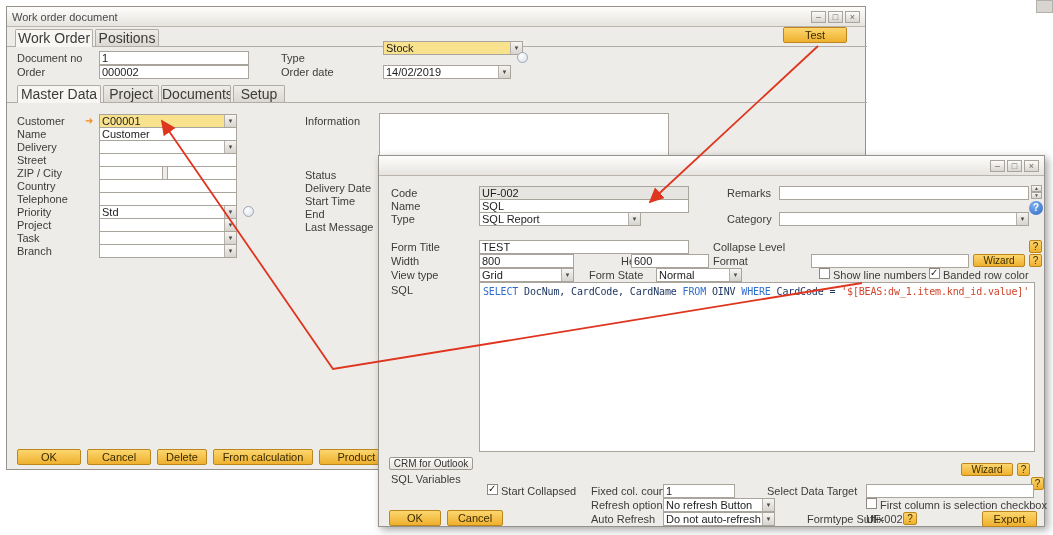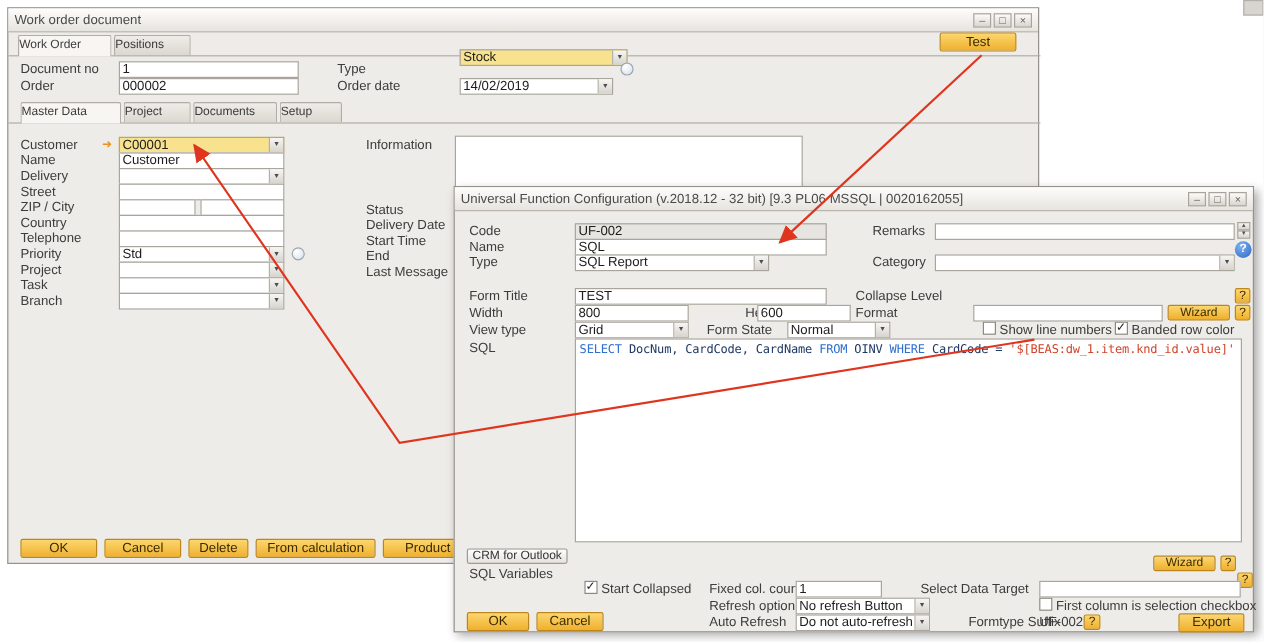--- a/index.html
+++ b/index.html
@@ -3,21 +3,21 @@
 <meta charset="utf-8">
 <style>
   *{margin:0;padding:0;box-sizing:border-box;}
   body{width:1053px;height:535px;font-family:"Liberation Sans",sans-serif;background:#fff;}
   .stage{position:relative;width:1053px;height:535px;background:#fff;overflow:hidden;}
   .win{position:absolute;background:#eeece8;border:1px solid #96928b;}
   .titlebar{position:absolute;left:0;top:0;right:0;height:20px;background:linear-gradient(#fdfdfc,#e7e4df);border-bottom:1px solid #b9b5ae;display:flex;align-items:center;padding:0 5px;}
   .titlebar .title{font-size:11px;font-weight:normal;color:#4a4a4a;white-space:nowrap;overflow:hidden;}
   .winbtns{margin-left:auto;display:flex;gap:2px;}
   .wbtn{width:15px;height:12px;border:1px solid #a8a49d;background:linear-gradient(#fcfbfa,#d9d6d0);font-size:9px;line-height:10px;text-align:center;color:#6b675f;cursor:default;}
-  .tab{position:absolute;height:17px;font-size:10px;line-height:16px;text-align:left;border:1px solid #b1ada6;border-bottom:none;border-radius:2px 2px 0 0;background:linear-gradient(#efede9,#dbd7d0);color:#3b3b3b;white-space:nowrap;overflow:hidden;}
+  .tab{position:absolute;height:17px;font-size:14px;line-height:16px;text-align:center;border:1px solid #b1ada6;border-bottom:none;border-radius:2px 2px 0 0;background:linear-gradient(#efede9,#dbd7d0);color:#3b3b3b;white-space:nowrap;overflow:hidden;}
   .tab.active{background:#f8f6f3;height:18px;z-index:2;}
   .tabline{position:absolute;border-top:1px solid #b1ada6;height:0;}
   .lbl{position:absolute;font-size:11px;line-height:12px;color:#3c3c3c;white-space:nowrap;}
   .fld{position:absolute;height:14px;background:#fff;border:1px solid #a9a59d;font-size:11px;line-height:12px;padding:0 2px;color:#1d1d1d;white-space:nowrap;overflow:hidden;}
   .fld.gray{background:#e7e5e1;}
   .combo{position:absolute;height:14px;background:#fff;border:1px solid #a9a59d;font-size:11px;color:#1d1d1d;padding:0 13px 0 2px;white-space:nowrap;overflow:hidden;}
   .combo.yellow{background:#f8e28e;}
   .combo .val{display:block;line-height:12px;overflow:hidden;white-space:nowrap;}
   .combo::after{content:"▼";position:absolute;right:0;top:0;width:11px;height:12px;font-size:6px;line-height:12px;text-align:center;color:#4c4c4c;background:linear-gradient(#f6f5f3,#d7d4ce);border-left:1px solid #b5b1aa;}
   .btn{position:absolute;font-size:11px;line-height:14px;text-align:center;background:linear-gradient(#fcd66e,#efb02e);border:1px solid #bc861c;border-radius:2px;color:#3a2c00;height:16px;white-space:nowrap;overflow:hidden;cursor:default;}
@@ -149,21 +149,20 @@
 
     <div class="btn" style="left:10px;top:442px;width:64px;">OK</div>
     <div class="btn" style="left:80px;top:442px;width:64px;">Cancel</div>
     <div class="btn" style="left:150px;top:442px;width:50px;">Delete</div>
     <div class="btn" style="left:206px;top:442px;width:100px;">From calculation</div>
     <div class="btn" style="left:312px;top:442px;width:92px;">Product Co</div>
   </section>
 
   <section class="win w2" style="left:378px;top:155px;width:667px;height:372px;">
     <div class="titlebar">
-      <span class="title">Universal Function Configuration (v.2018.12 - 32 bit) [9.3 PL06 MSSQL | 0020162055]</span>
       <span class="winbtns">
         <span class="wbtn">–</span>
         <span class="wbtn">□</span>
         <span class="wbtn">×</span>
       </span>
     </div>
 
     <div class="lbl" style="left:12px;top:31px;">Code</div>
     <div class="fld gray" style="left:100px;top:30px;width:210px;">UF-002</div>
     <div class="lbl" style="left:348px;top:31px;">Remarks</div>

